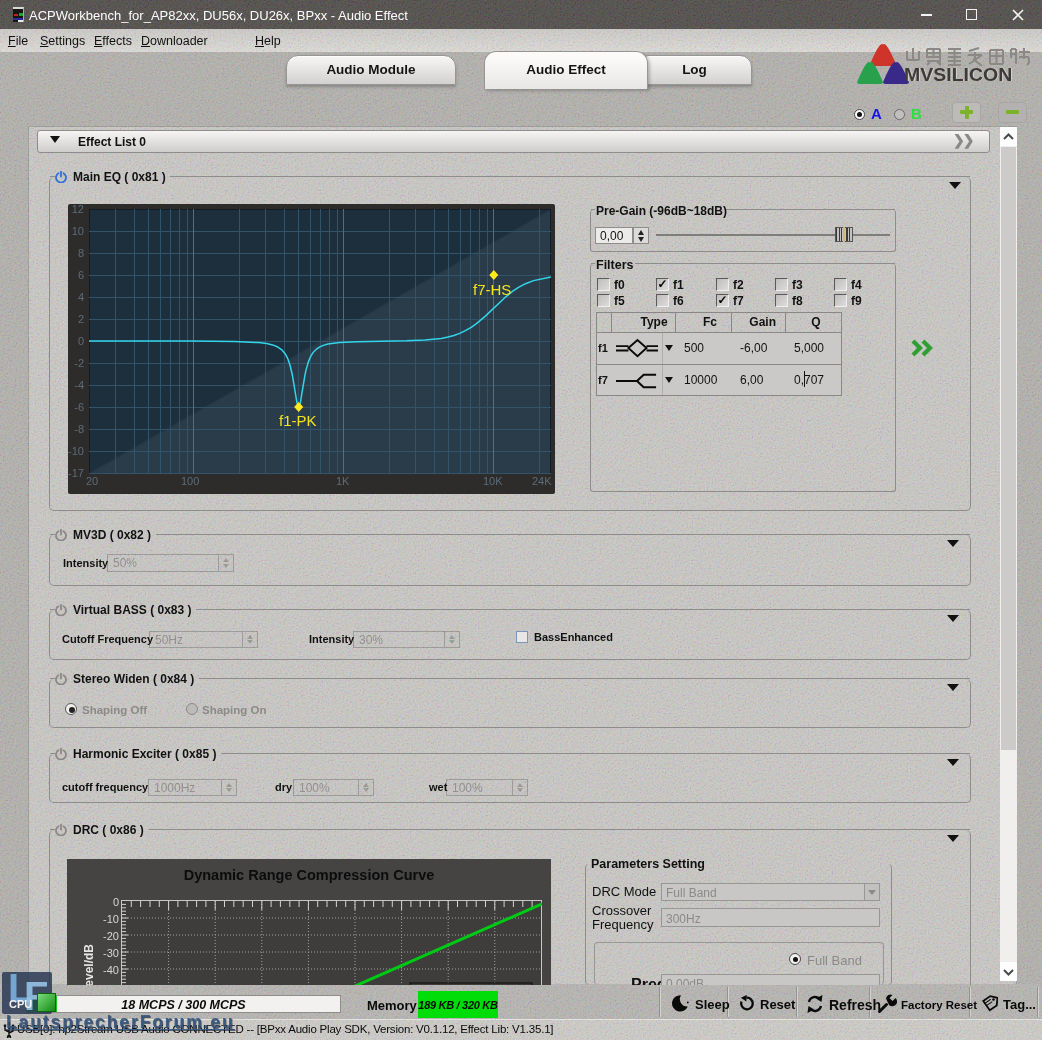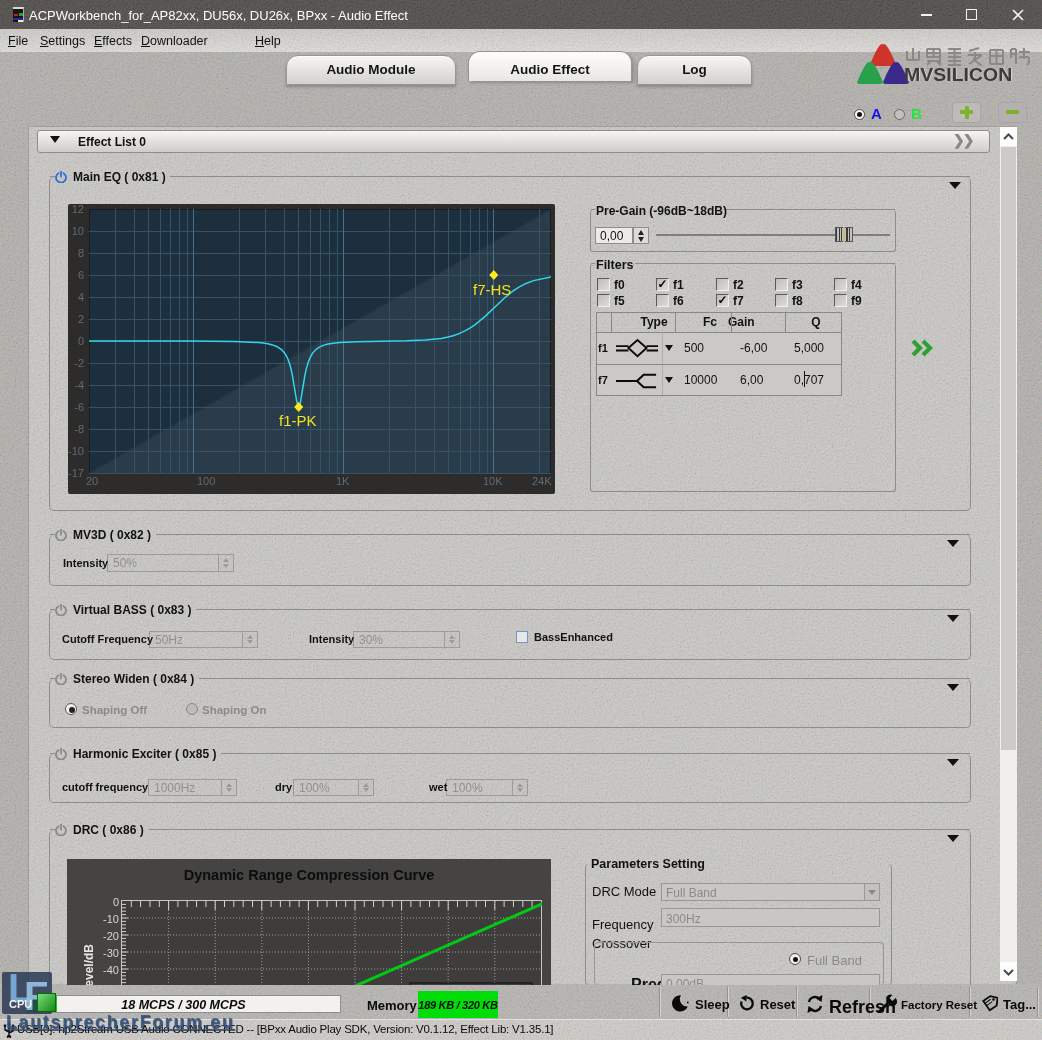--- a/index.html
+++ b/index.html
@@ -55,21 +55,21 @@
   </svg>
 <div class="abs" id="menubar"></div>
 <div class="abs menuitem" style="left:8px;"><u>F</u>ile</div>
 <div class="abs menuitem" style="left:40px;"><u>S</u>ettings</div>
 <div class="abs menuitem" style="left:94px;"><u>E</u>ffects</div>
 <div class="abs menuitem" style="left:141px;"><u>D</u>ownloader</div>
 <div class="abs menuitem" style="left:221px;margin-left:34px;"><u>H</u>elp</div>
 
 <div class="abs tab" style="left:286px; top:55px; width:170px; height:30px; line-height:28px;">Audio Module</div>
 <div class="abs tab" style="left:637px; top:55px; width:115px; height:30px; line-height:28px;">Log</div>
-<div class="abs tab" style="left:468px; top:51px; width:164px; height:30px; line-height:36px; background:linear-gradient(#fcfbfa 10%,#e8e7e5); border-bottom:none; box-shadow:2px 2px 3px rgba(60,60,60,0.3);">Audio Effect</div>
+<div class="abs tab" style="left:484px; top:51px; width:164px; height:38px; line-height:36px; background:linear-gradient(#fcfbfa 10%,#e8e7e5); border-bottom:none; box-shadow:2px 2px 3px rgba(60,60,60,0.3);">Audio Effect</div>
 
 <svg class="abs" style="left:856px; top:43px;" width="54" height="42" viewBox="0 0 54 42">
 <path d="M14.5 20 Q24 -2.5 27 1.5 Q30 -2.5 39.5 20 Q41 23 37 23 L17 23 Q13 23 14.5 20 Z" fill="#ce342a"></path>
 <path d="M1.5 38 Q11 15.5 14 19.5 Q17 15.5 26.5 38 Q28 41 24 41 L4 41 Q0 41 1.5 38 Z" fill="#27a14b"></path>
 <path d="M27.5 38 Q37 15.5 40 19.5 Q43 15.5 52.5 38 Q54 41 50 41 L30 41 Q26 41 27.5 38 Z" fill="#392a8a"></path>
 </svg>
 <svg class="abs" style="left:904px; top:47px;" width="126" height="19" viewBox="0 0 126 19">
 <g stroke="#8b8885" stroke-width="2" fill="none">
 <path d="M3 4 v9 M9 1 v13 M15 4 v9 M3 13 h12"></path>
 <path d="M23 2 h13 M23 6 h13 M23 10 h13 M23 2 v9 M29.5 2 v9 M36 2 v15 M23 14 h13 M26 15 l-3 3 M33 15 l4 3"></path>
@@ -142,21 +142,21 @@
 <div class="abs" style="right:2px; top:131px;">0</div>
 <div class="abs" style="right:2px; top:153px;">-2</div>
 <div class="abs" style="right:2px; top:175px;">-4</div>
 <div class="abs" style="right:2px; top:197px;">-6</div>
 <div class="abs" style="right:2px; top:219px;">-8</div>
 <div class="abs" style="right:2px; top:241px;">-10</div>
 <div class="abs" style="right:2px; top:263px;">-17</div>
 </div>
 <div class="abs" id="eqxlabels" style="left:68px; top:475px; width:487px; height:16px; font-size:11px; color:#5d6c78;">
 <div class="abs" style="left:18px;">20</div>
-<div class="abs" style="left:113px;margin-left:16px;">100</div>
+<div class="abs" style="left:113px;">100</div>
 <div class="abs" style="left:268px;">1K</div>
 <div class="abs" style="left:415px;">10K</div>
 <div class="abs" style="left:464px;">24K</div>
 </div>
 
 <div class="abs group" style="left:590px; top:210px; width:306px; height:42px; border-radius:3px;">
   <div class="grouptop" style="left:0; width:4px;"></div>
   <div class="grouptop" style="left:133px; right:0;"></div>
 </div>
 <div class="abs legend" style="left:596px; top:204px; font-size:12px;">Pre-Gain (-96dB~18dB)</div>
@@ -194,21 +194,21 @@
   <div class="abs cb" style="left:775px; top:294px;"></div>
     <div class="abs" style="left:792px; top:294px;">f8</div>
   <div class="abs cb" style="left:834px; top:294px;"></div>
     <div class="abs" style="left:851px; top:294px;">f9</div>
 </div>
 <div class="abs" id="filtertable" style="left:596px; top:312px; width:246px; height:84px; font-size:12px; color:#111;">
   <div class="abs" style="left:0; top:0; width:246px; height:84px; border:1px solid #8a8886;"></div>
   <div class="abs" style="left:0; top:0; width:246px; height:20px;"></div>
   <div class="abs b" style="left:26px; top:3px; width:64px; text-align:center;">Type</div>
   <div class="abs b" style="left:86px; top:3px; width:56px; text-align:center;">Fc</div>
-  <div class="abs b" style="left:132px; top:3px; width:56px; text-align:left;">Gain</div>
+  <div class="abs b" style="left:124px; top:3px; width:56px; text-align:right;">Gain</div>
   <div class="abs b" style="left:194px; top:3px; width:52px; text-align:center;">Q</div>
   <div class="abs" style="left:15px; top:0; width:1px; height:84px; background:#8a8886;"></div>
   <div class="abs" style="left:79px; top:0; width:1px; height:84px; background:#8a8886;"></div>
   <div class="abs" style="left:135px; top:0; width:1px; height:84px; background:#8a8886;"></div>
   <div class="abs" style="left:189px; top:0; width:1px; height:84px; background:#8a8886;"></div>
   <div class="abs" style="left:0; top:20px; width:246px; height:1px; background:#8a8886;"></div>
   <div class="abs" style="left:0; top:52px; width:246px; height:1px; background:#8a8886;"></div>
   <div class="abs" style="left:1px; top:21px; width:244px; height:31px; background:#cbc9c7;"></div>
   <div class="abs" style="left:1px; top:53px; width:244px; height:30px; background:#cbc9c7;"></div>
   <div class="abs b" style="left:2px; top:30px; font-size:11px;">f1</div>
@@ -347,21 +347,21 @@
 </div>
 <div class="abs b" style="left:591px; top:857px; font-size:12.5px; color:#111;">Parameters Setting</div>
 <div class="abs" id="drcparams" style="left:585px; top:864px; width:307px; height:121px; overflow:hidden;">
   <div class="abs" style="left:0; top:0; width:307px; height:121px; border:1px solid #8f8d8b; border-top:none; border-bottom:none; border-radius:4px;"></div>
 
   <div class="abs" style="left:7px; top:20px; font-size:13px; color:#111;">DRC Mode</div>
   <div class="abs" style="left:76px; top:19px; width:219px; height:18px; background:#c9c7c5; border:1px solid #999795;"></div>
   <div class="abs" style="left:81px; top:22px; font-size:12px; color:#8c8a88;">Full Band</div>
   <div class="abs" style="left:279px; top:20px; width:15px; height:16px; background:#c3c1bf; border-left:1px solid #999795;"></div>
   <div class="abs" style="left:283px; top:26px; width:0; height:0; border-left:4px solid transparent; border-right:4px solid transparent; border-top:5px solid #8c8a88;"></div>
-  <div class="abs" style="left:7px; top:39px; font-size:13px; color:#111;margin-top:33px;">Crossover</div>
+  <div class="abs" style="left:7px; top:39px; font-size:13px; color:#111;">Crossover</div>
   <div class="abs" style="left:7px; top:53px; font-size:13px; color:#111;">Frequency</div>
   <div class="abs" style="left:76px; top:44px; width:219px; height:19px; background:#c9c7c5; border:1px solid #999795;"></div>
   <div class="abs" style="left:81px; top:48px; font-size:12px; color:#8c8a88;">300Hz</div>
   <div class="abs" style="left:9px; top:78px; width:290px; height:43px; border:1px solid #999795; border-radius:4px; border-bottom:none;"></div>
   <div class="abs" style="left:204px; top:89px; width:12px; height:12px; border-radius:50%; background:#f2f1ef; border:1px solid #4a4a4a;"></div>
   <div class="abs" style="left:208px; top:93px; width:5px; height:5px; border-radius:50%; background:#111;"></div>
   <div class="abs" style="left:222px; top:89px; font-size:13px; color:#8c8a88;">Full Band</div>
   <div class="abs b" style="left:18px; top:112px; font-size:16px; color:#111;margin-left:28px;">Pregain</div>
   <div class="abs" style="left:76px; top:110px; width:219px; height:11px; background:#c9c7c5; border:1px solid #999795; border-bottom:none;"></div>
   <div class="abs" style="left:81px; top:113px; font-size:12px; color:#8c8a88;">0,00dB</div>
@@ -392,21 +392,21 @@
       <path d="M3.5 6.5 A5.8 5.8 0 1 0 8.5 2.7" stroke="#0a0a0a" stroke-width="2.3" fill="none"></path>
       <path d="M8.8 0 L2.8 2.8 L8.3 6.5 Z" fill="#0a0a0a"></path>
     </svg>
   <div class="abs b" style="left:760px; top:13px; font-size:13px; color:#0a0a0a;">Reset</div>
   <svg class="abs" style="left:806px; top:11px;" width="18" height="18" viewBox="0 0 18 18">
       <path d="M3 7 A6.2 6.2 0 0 1 14 4.5" stroke="#0a0a0a" stroke-width="2.3" fill="none"></path>
       <path d="M16.5 0 L15.5 7 L10 3.5 Z" fill="#0a0a0a"></path>
       <path d="M15 11 A6.2 6.2 0 0 1 4 13.5" stroke="#0a0a0a" stroke-width="2.3" fill="none"></path>
       <path d="M1.5 18 L2.5 11 L8 14.5 Z" fill="#0a0a0a"></path>
     </svg>
-  <div class="abs b" style="left:829px; top:13px; font-size:18px; color:#0a0a0a;">Refresh</div>
+  <div class="abs b" style="left:829px; top:13px; font-size:14px; color:#0a0a0a;">Refresh</div>
   <svg class="abs" style="left:878px; top:10px;" width="19" height="19" viewBox="0 0 19 19">
       <path d="M1.5 17.5 L8.5 10.5" stroke="#0a0a0a" stroke-width="3" stroke-linecap="round"></path>
       <path d="M8 4.5 A4.6 4.6 0 0 1 14.5 1 L11.5 4 L14.5 7 L17.6 4.1 A4.6 4.6 0 0 1 11 11 Z" fill="#0a0a0a"></path>
     </svg>
   <div class="abs b" style="left:901px; top:15px; font-size:11.5px; color:#0a0a0a;">Factory Reset</div>
   <svg class="abs" style="left:981px; top:11px;" width="17" height="17" viewBox="0 0 17 17">
       <path d="M2 7 L8 1 L15.5 1.5 L16 9 L10 15 Z" stroke="#0a0a0a" stroke-width="1.8" fill="none" transform="rotate(10 8 8)"></path>
       <circle cx="12.5" cy="4.5" r="1.3" fill="#0a0a0a"></circle>
       <path d="M4 9 L9 4 M6 11 L11 6" stroke="#0a0a0a" stroke-width="1" transform="rotate(10 8 8)"></path>
     </svg>

